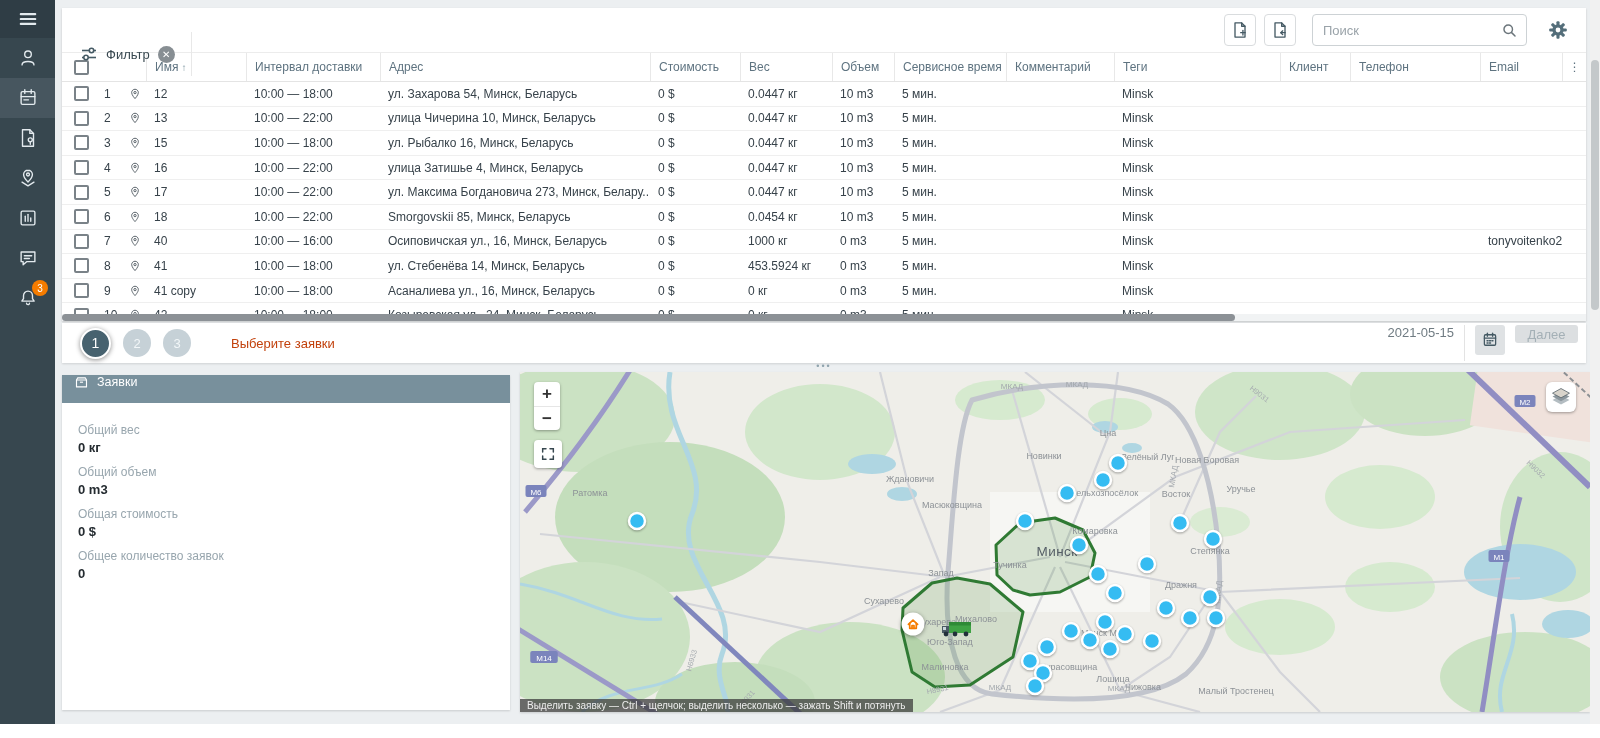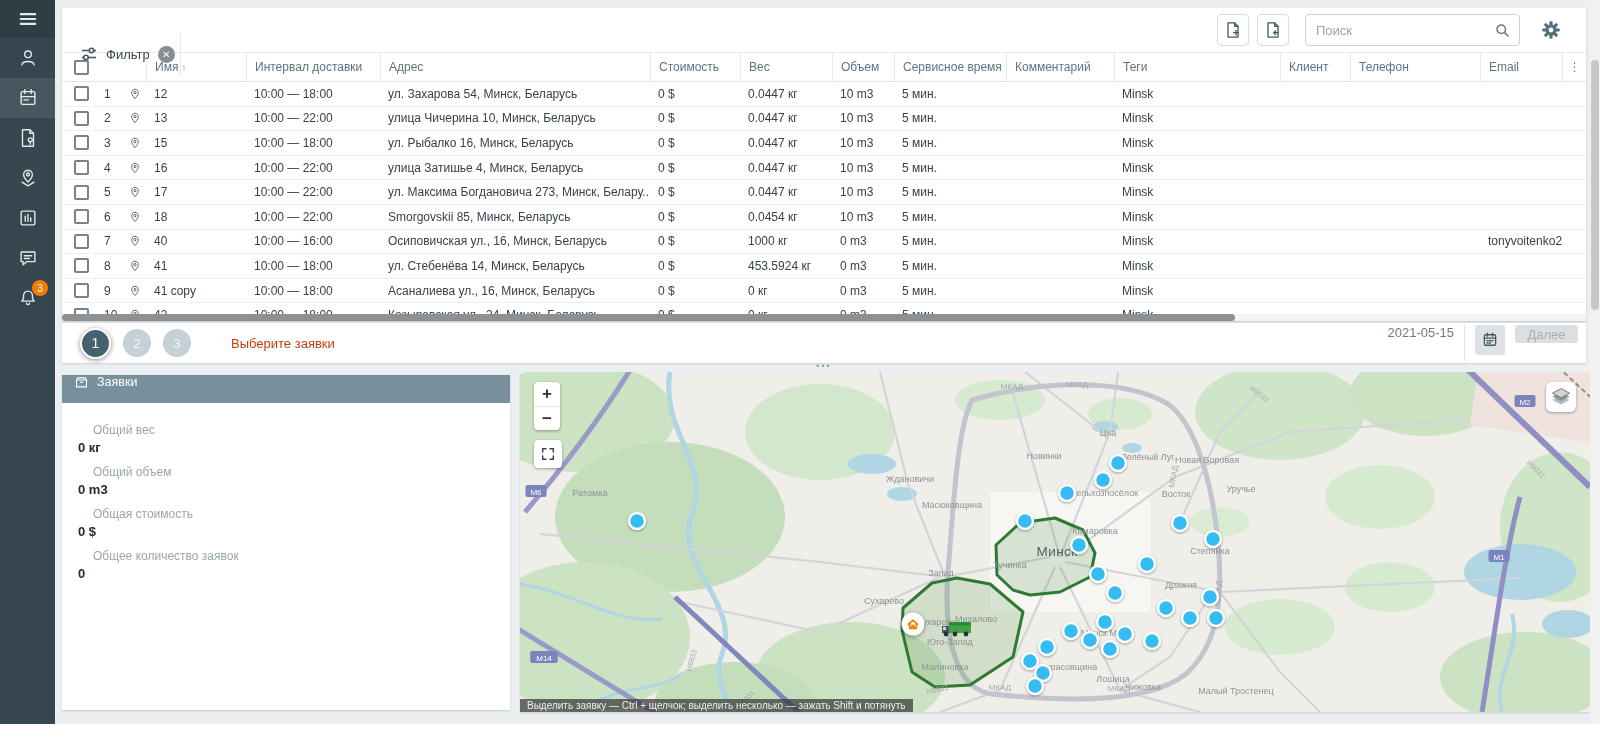--- a/index.html
+++ b/index.html
@@ -10,24 +10,24 @@
   .sidebar { position:absolute; left:0; top:0; width:55px; height:724px; background:#37474F; z-index:5; }
   .sb-menu { height:38px; background:#2F3D45; display:flex; align-items:center; justify-content:center; cursor:pointer; }
   .sb-item { height:40px; display:flex; align-items:center; justify-content:center; position:relative; cursor:pointer; }
   .sb-item.active { background:#47565F; }
   .sb-item svg { stroke:#E3EAEE; fill:none; stroke-width:1.5; stroke-linecap:round; stroke-linejoin:round; }
   .sb-badge { position:absolute; top:2px; right:7px; min-width:16px; height:16px; border-radius:8px; background:#F57C00; color:#fff; font-size:10px; display:flex; align-items:center; justify-content:center; padding:0 3px; }
 
   
   .panel { position:absolute; left:62px; top:8px; width:1524px; height:313px; background:#fff; box-shadow:0 1px 2px rgba(0,0,0,.18); overflow:hidden; }
   .toolbar { height:44px; display:flex; align-items:center; position:relative; }
-  .chip-wrap { width:119px; height:100%; display:flex; align-items:center; gap:8px; padding-left:18px; border-right:1px solid #E8E8E8;margin-top:48px; }
+  .chip-wrap { width:130px; height:100%; display:flex; align-items:center; gap:8px; padding-left:18px; border-right:1px solid #E8E8E8;margin-top:48px; }
   .chip-label { font-size:13px; color:#37474F; }
   .chip-clear { width:17px; height:17px; border-radius:50%; background:#878E93; color:#fff; font-size:10px; display:flex; align-items:center; justify-content:center; cursor:pointer; }
-  .tb-right { margin-left:auto; display:flex; align-items:center; gap:8px; padding-right:18px; }
+  .tb-right { margin-left:auto; display:flex; align-items:center; gap:8px; padding-right:11px; }
   .icon-btn { width:32px; height:32px; background:#fff; border:1px solid #D9DCDE; border-radius:4px; display:flex; align-items:center; justify-content:center; cursor:pointer; }
   .search-box { width:215px; height:32px; border:1px solid #CDD2D5; border-radius:4px; display:flex; align-items:center; padding:0 8px 0 10px; margin-left:8px; background:#fff; }
   .search-box input { border:none; outline:none; flex:1; font-size:13px; color:#37474F; font-family:"Liberation Sans",sans-serif; }
   .search-box input::placeholder { color:#9AA3A9; }
   .gear-wrap { width:34px; height:34px; display:flex; align-items:center; justify-content:center; cursor:pointer; margin-left:6px; }
 
   
   .t-head, .t-row { display:grid; grid-template-columns:38px 24px 22px 100px 134px 270px 90px 92px 62px 112px 108px 166px 70px 130px 82px 24px; align-items:center; }
   .t-head { height:30px; border-top:1px solid #ECECEC; border-bottom:1px solid #E4E4E4; }
   .t-head .c { font-size:12px; color:#5E7380; height:100%; display:flex; align-items:center; padding:0 8px; white-space:nowrap; overflow:hidden; }
@@ -54,21 +54,21 @@
   .vsep { width:1px; height:36px; background:#E3E3E3; }
   .cal-btn { width:30px; height:30px; background:#DFE2E4; border-radius:3px; display:flex; align-items:center; justify-content:center; cursor:pointer; }
   .next-btn { min-width:63px; height:18px; background:#DCDFE1; border-radius:3px; color:#A4B0B6; font-size:13px; display:flex; align-items:center; justify-content:center; cursor:pointer; padding:0 12px; }
 
   .dots { position:absolute; left:62px; top:361px; width:1524px; text-align:center; font-size:9px; letter-spacing:2px; color:#90A4AE; line-height:10px; cursor:row-resize; }
 
   
   .card { position:absolute; left:62px; top:375px; width:448px; height:335px; background:#fff; box-shadow:0 1px 2px rgba(0,0,0,.15); }
   .card-head { height:28px; background:#78909C; color:#fff; display:flex; gap:8px; padding:0 12px; font-size:12.5px; }
   .card-body { padding:10px 16px; }
-  .f-label { font-size:12px; color:#98A6AE; margin-top:10px;margin-left:15px; }
+  .f-label { font-size:12px; color:#98A6AE; margin-top:10px; }
   .f-value { font-size:13px; color:#242B30; font-weight:bold; margin-top:3px; }
 
   
   .map { position:absolute; left:520px; top:372px; width:1070px; height:340px; background:#EFEEE9; overflow:hidden; box-shadow:0 1px 2px rgba(0,0,0,.15); }
   .map svg.base { position:absolute; left:0; top:0; }
   .zone { fill:rgba(76,145,60,.18); stroke:#2F7A33; stroke-width:3; stroke-linejoin:round; }
   .marker { fill:#35BCF2; stroke:#fff; stroke-width:2.5; filter:drop-shadow(0 1px 1px rgba(0,0,0,.35)); cursor:pointer; }
   .lbl { fill:#8D9297; font-size:9px; text-anchor:middle; font-family:"Liberation Sans",sans-serif; }
   .lbl.city { font-size:13.5px; fill:#555E66; letter-spacing:.4px; }
   .lbl.road { font-size:8px; fill:#A3A8AD; }

